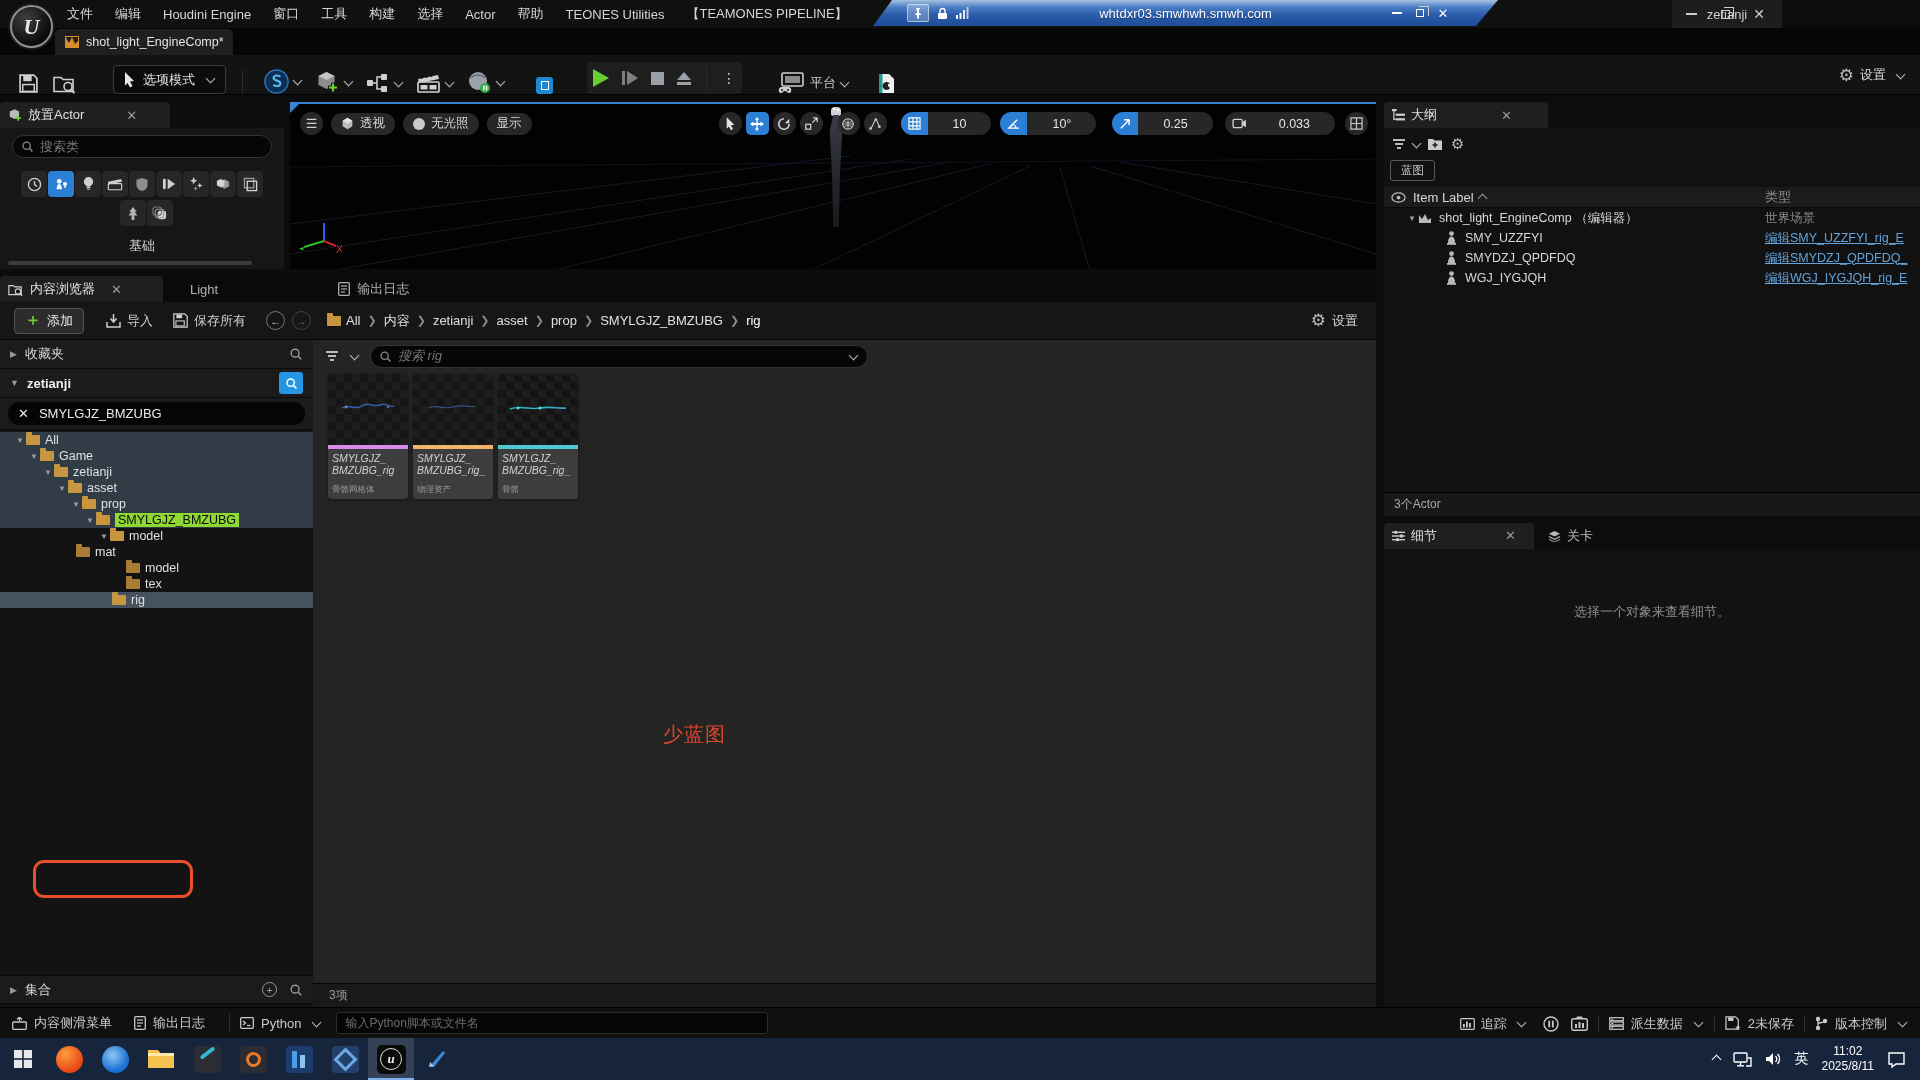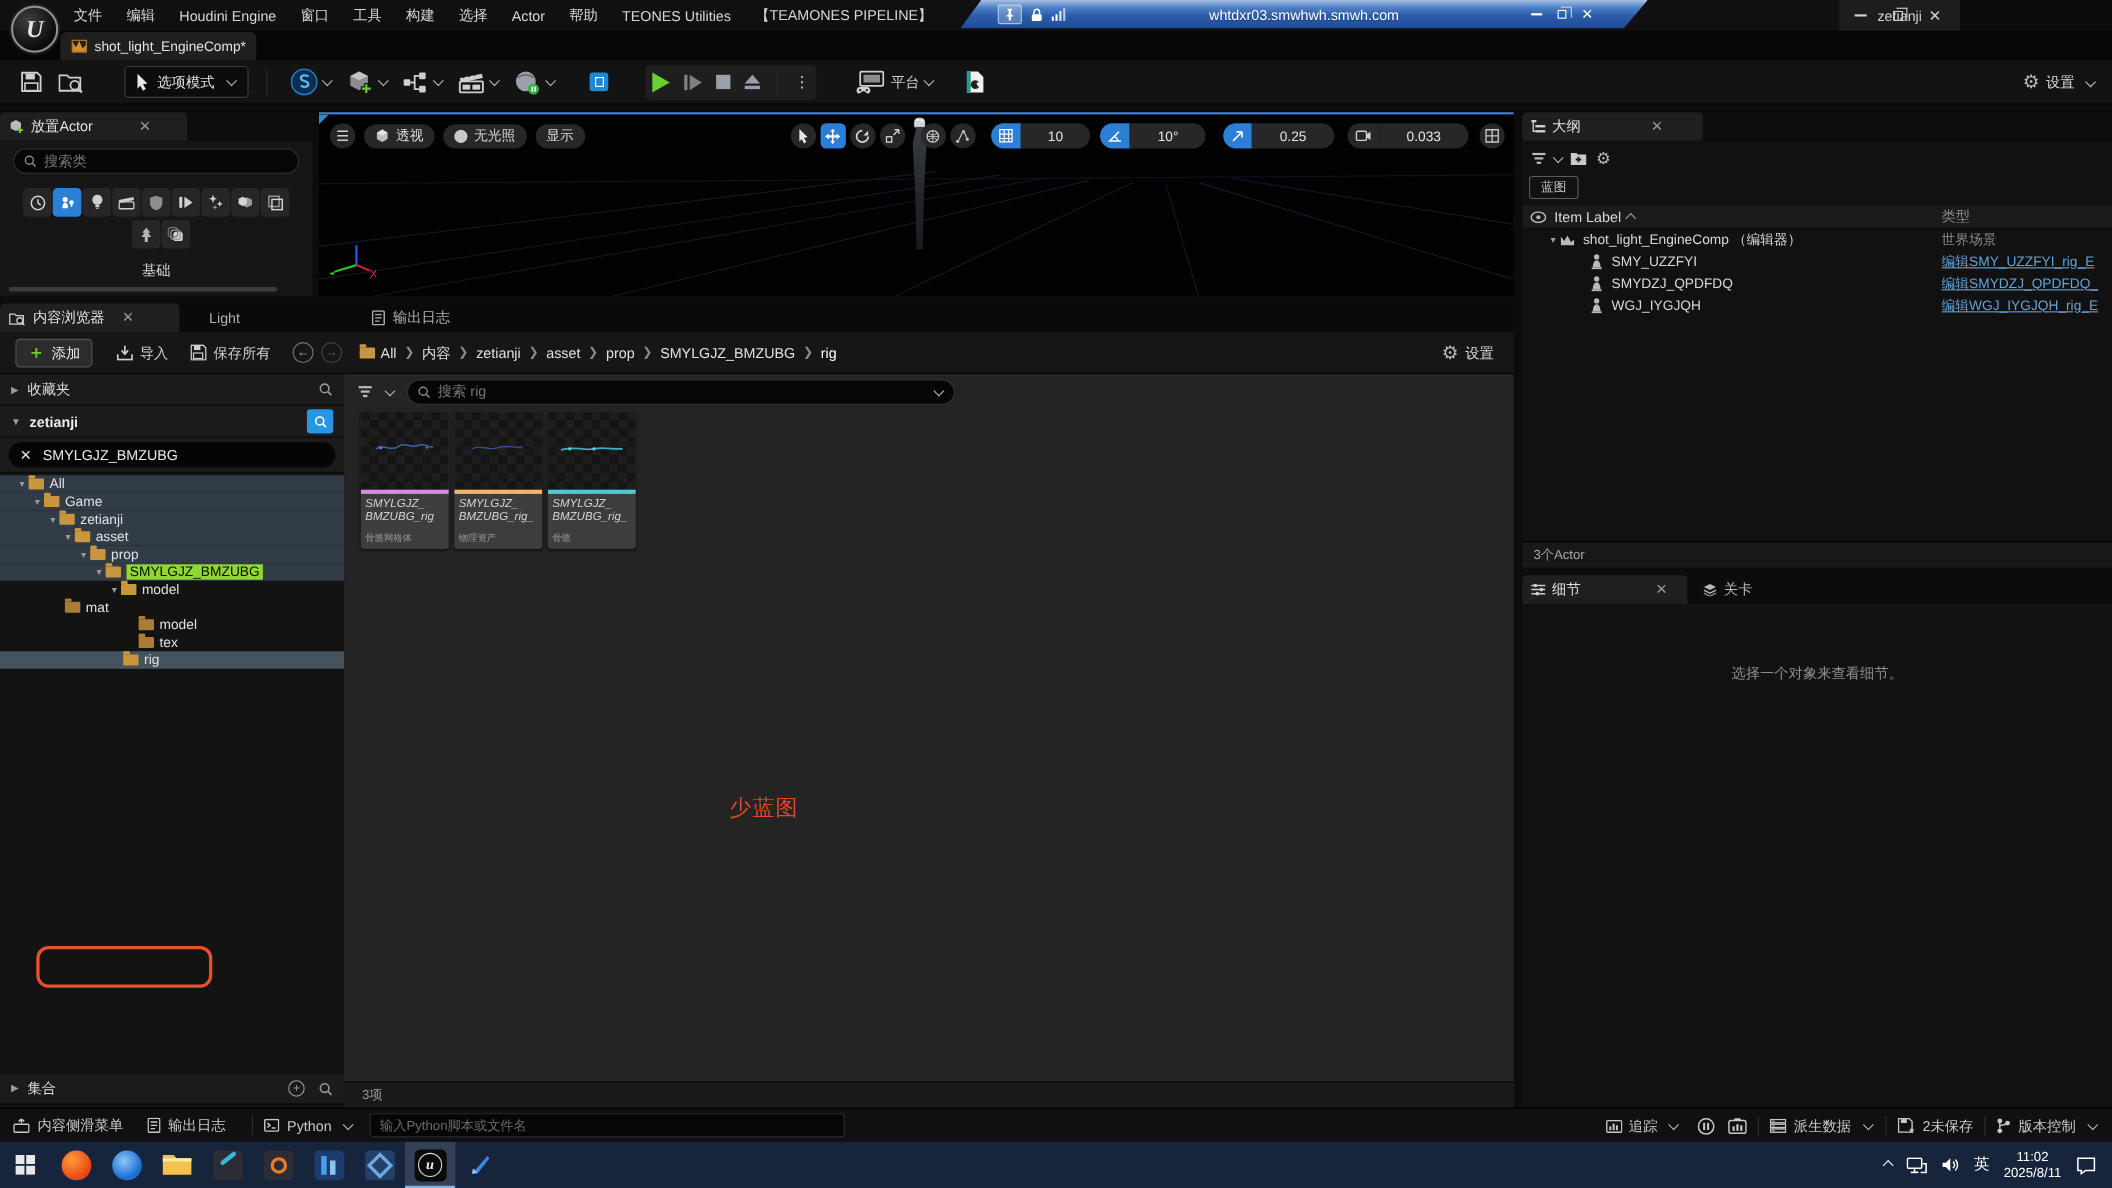--- a/index.html
+++ b/index.html
@@ -33,21 +33,21 @@
   .rdp-pinbox { margin-left:34px; width:22px; height:18px; background:rgba(255,255,255,.25); border:1px solid rgba(255,255,255,.5); border-radius:2px; display:flex; align-items:center; justify-content:center; }
   .rdp-title { position:absolute; left:0; right:0; text-align:center; font-size:13px; color:#fff; text-shadow:0 1px 1px rgba(0,0,0,.4); }
   .rdp-btns { position:absolute; right:48px; display:flex; gap:9px; }
   .rdp-btn { width:14px; height:14px; display:flex; align-items:center; justify-content:center; }
 
   
   #tabstrip { left:0; top:28px; width:1920px; height:27px; background:#060606; }
   #asset-tab { left:55px; top:29px; width:178px; height:26px; background:#1f1f1f; border-radius:5px 5px 0 0; display:flex; align-items:center; padding-left:10px; gap:7px; color:#e2e2e2; font-size:12.5px; }
 
   
-  #toolbar { left:0; top:55px; width:1920px; height:40px; background:#131313; border-bottom:1px solid #020202; display:flex; align-items:center; }
+  #toolbar { left:0; top:55px; width:1920px; height:40px; background:#131313; border-bottom:1px solid #020202; display:flex; align-items:flex-end; }
   .tb-ico { margin-left:14px; }
   .mode-box { margin-left:36px; height:29px; background:#0c0c0c; border:1px solid #3c3c3c; border-radius:4px; display:flex; align-items:center; padding:0 9px; gap:7px; color:#e3e3e3; }
   .tb-sep { width:1px; height:24px; background:#2c2c2c; margin:0 9px; }
   .tb-drop { display:flex; align-items:center; margin-left:12px; }
   .play-group { display:flex; align-items:center; background:#1e1e1e; border-radius:4px; height:32px; margin-left:34px; padding:0 6px; gap:13px; }
   .gear { color:#b9b9b9; font-size:17px; }
   #tb-right { position:absolute; right:14px; top:55px; height:40px; display:flex; align-items:center; gap:6px; color:#d9d9d9; }
 
   
   .panel-tab { height:26px; background:#1f1f1f; border-radius:4px 4px 0 0; display:flex; align-items:center; padding:0 8px; gap:6px; color:#e0e0e0; }
@@ -767,21 +767,21 @@
         <div class="tree-row tint" style="padding-left:84px">
             <span class="exp">▼</span>
             <span class="folder"></span>
             <span class="hl-green">SMYLGJZ_BMZUBG</span>
           </div>
         <div class="tree-row" style="padding-left:98px">
             <span class="exp">▼</span>
             <span class="folder"></span>
             <span>model</span>
           </div>
-        <div class="tree-row" style="padding-left:59px">
+        <div class="tree-row" style="padding-left:76px">
             <span class="folder dim2"></span>
             <span>mat</span>
           </div>
         <div class="tree-row" style="padding-left:126px">
             <span class="folder dim2"></span>
             <span>model</span>
           </div>
         <div class="tree-row" style="padding-left:126px">
             <span class="folder dim2"></span>
             <span>tex</span>
@@ -796,21 +796,21 @@
         <span>集合</span>
         <span style="margin-left:auto; margin-right:12px; width:15px; height:15px; border:1.4px solid #999; border-radius:50%; display:flex; align-items:center; justify-content:center; color:#999; font-size:11px;">+</span>
         <svg width="14" height="14" viewBox="0 0 16 16">
             <circle cx="7" cy="7" r="4.5" fill="none" stroke="#999" stroke-width="1.6"></circle>
             <line x1="10.5" y1="10.5" x2="14" y2="14" stroke="#999" stroke-width="1.8"></line>
           </svg>
       </div>
     </div>
 
     <div id="cb-main">
-      <div class="row" style="height:32px; padding:0 12px; gap:12px;">
+      <div class="row" style="height:32px; padding:0 12px; gap:12px;font-style:italic;">
         <span>
             <svg width="14" height="12" viewBox="0 0 14 12">
               <rect x="1" y="1" width="12" height="2" fill="#bbb"></rect>
               <rect x="3" y="5" width="8" height="2" fill="#bbb"></rect>
               <rect x="5" y="9" width="4" height="2" fill="#bbb"></rect>
             </svg>
           </span>
         <span class="chv" style="margin:0 0 2px 0"></span>
         <div class="search-pill" style="width:498px">
           <svg width="13" height="13" viewBox="0 0 16 16">

